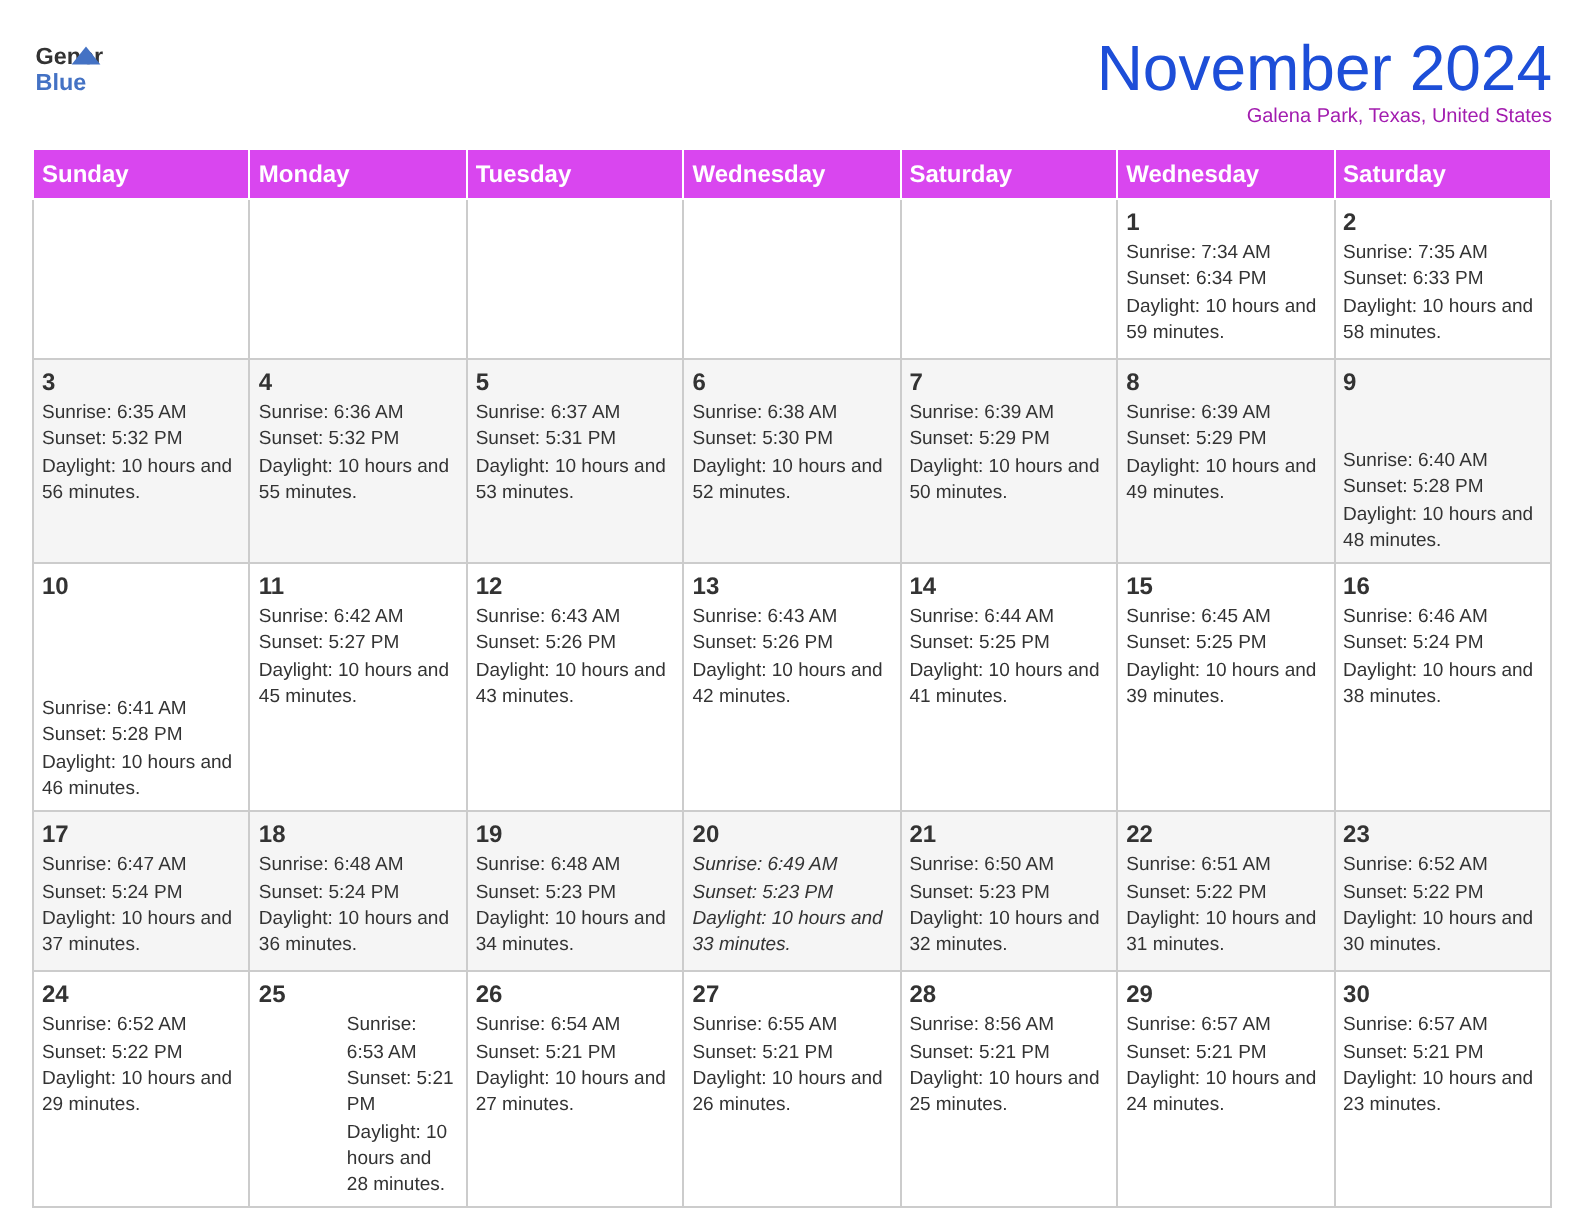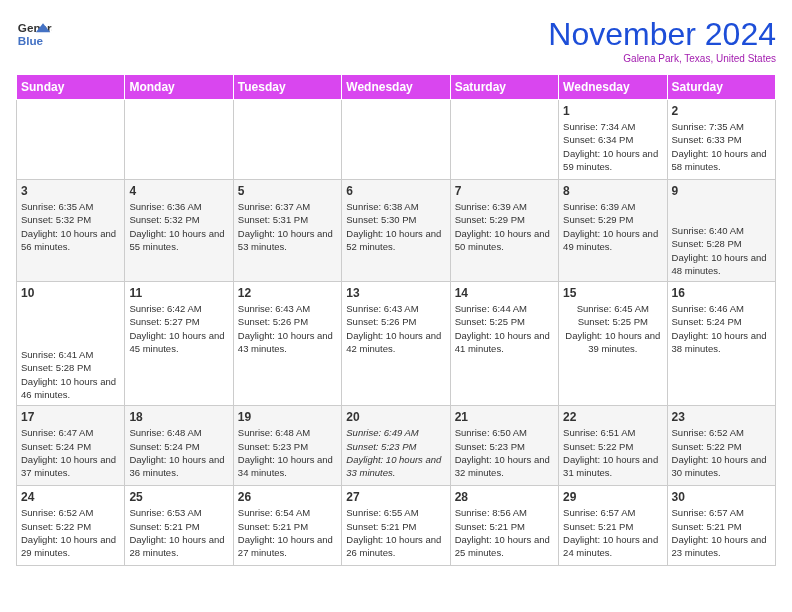--- a/index.html
+++ b/index.html
@@ -197,21 +197,21 @@
 Daylight: 10 hours and 42 minutes.</div>
         </td>
         <td>
           <span class="day-num">14</span>
           <div class="day-info" style="white-space: pre-line;">Sunrise: 6:44 AM
 Sunset: 5:25 PM
 Daylight: 10 hours and 41 minutes.</div>
         </td>
         <td>
           <span class="day-num">15</span>
-          <div class="day-info" style="white-space: pre-line; text-align: center;">Sunrise: 6:45 AM
+          <div class="day-info" style="white-space: pre-line;">Sunrise: 6:45 AM
 Sunset: 5:25 PM
 Daylight: 10 hours and 39 minutes.</div>
         </td>
         <td>
           <span class="day-num">16</span>
           <div class="day-info" style="white-space: pre-line;">Sunrise: 6:46 AM
 Sunset: 5:24 PM
 Daylight: 10 hours and 38 minutes.</div>
         </td>
       </tr>
@@ -261,21 +261,21 @@
       </tr>
       <tr>
         <td>
           <span class="day-num">24</span>
           <div class="day-info" style="white-space: pre-line;">Sunrise: 6:52 AM
 Sunset: 5:22 PM
 Daylight: 10 hours and 29 minutes.</div>
         </td>
         <td>
           <span class="day-num">25</span>
-          <div class="day-info" style="white-space: pre-line;">Sunrise: 6:53 AM
+          <div class="day-info" style="white-space: pre-line; margin-left: 44px;">Sunrise: 6:53 AM
 Sunset: 5:21 PM
 Daylight: 10 hours and 28 minutes.</div>
         </td>
         <td>
           <span class="day-num">26</span>
           <div class="day-info" style="white-space: pre-line;">Sunrise: 6:54 AM
 Sunset: 5:21 PM
 Daylight: 10 hours and 27 minutes.</div>
         </td>
         <td>

